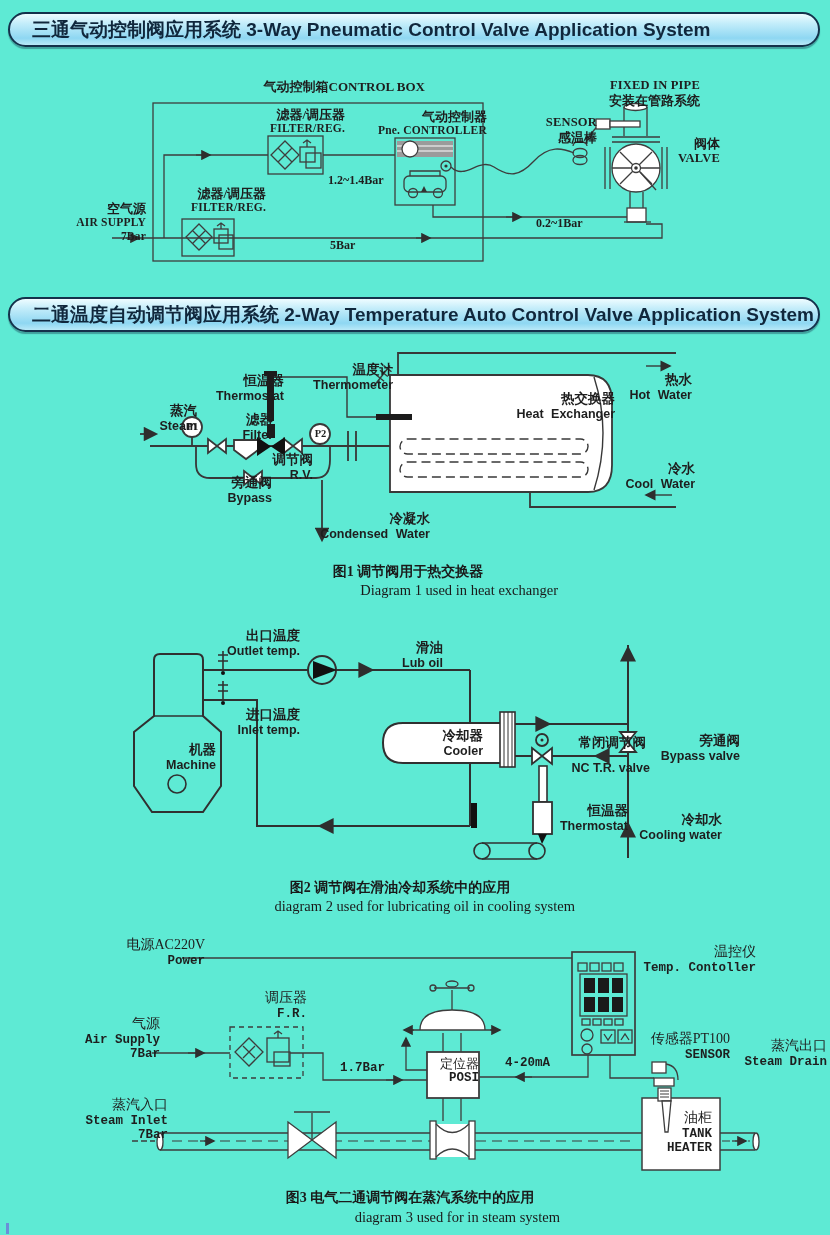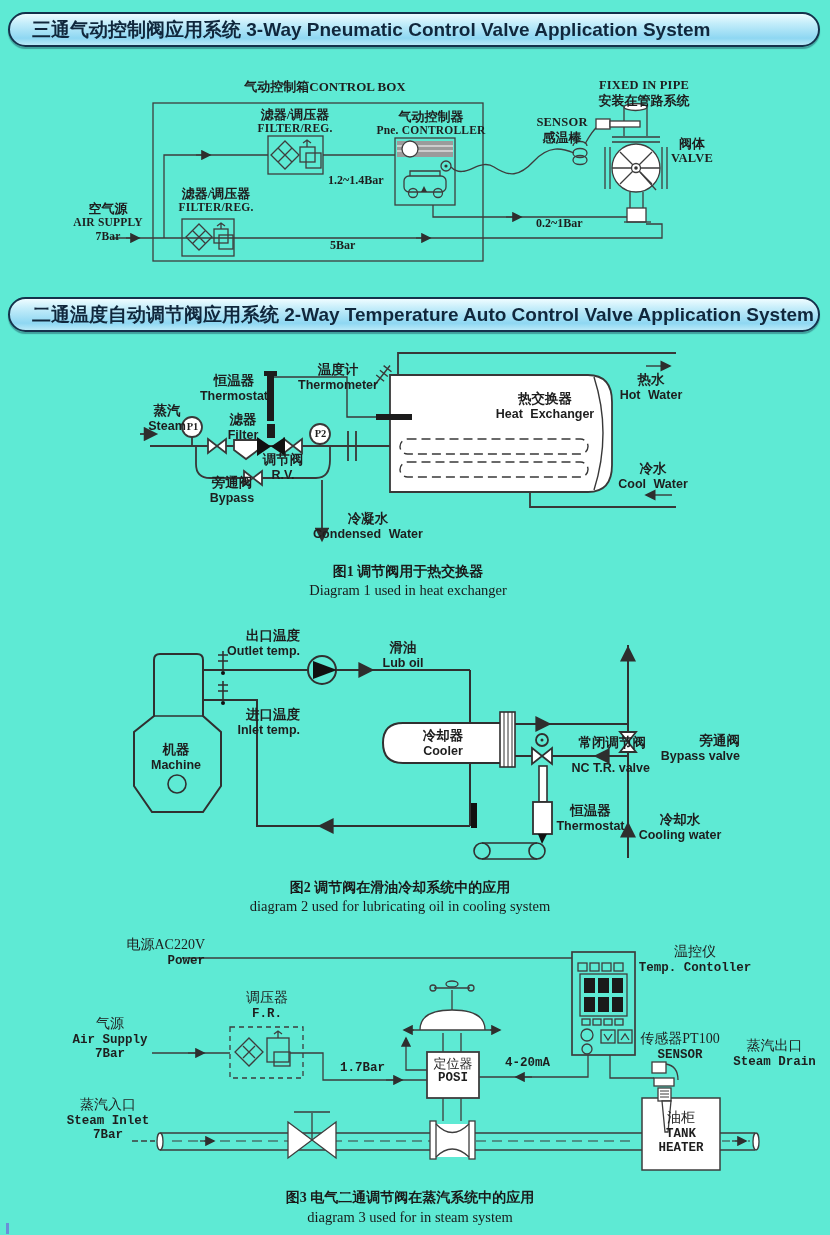--- a/index.html
+++ b/index.html
@@ -4,38 +4,38 @@
 <style>
   html,body{margin:0;padding:0;background:#fff;}
   .page{position:relative;width:830px;height:1235px;background:#5eead4;overflow:hidden;
         font-family:"Liberation Serif","DejaVu Serif",serif;}
   .hd{position:absolute;left:8px;width:812px;height:35px;box-sizing:border-box;
       border:2px solid #14314b;border-radius:18px;
       background:linear-gradient(180deg,#eefcff 0%,#c4edfa 30%,#8ed7f2 78%,#b9e9f8 100%);
       font-family:"Liberation Sans","DejaVu Sans",sans-serif;font-weight:700;font-size:19px;
       color:#10273c;line-height:32px;padding-left:22px;box-shadow:0 2px 1px rgba(20,49,75,.4);}
   svg{position:absolute;left:0;top:0;}
-  .lb{position:absolute;text-align:center;line-height:1.18;color:#1e1e1e;}
+  .lb{position:absolute;text-align:right;line-height:1.18;color:#1e1e1e;}
   .lb span{display:block;}
   
   .dA .cn{font-size:13px;font-weight:600;}
   .dA .en{font-family:"Liberation Serif","DejaVu Serif",serif;font-size:11.5px;font-weight:600;letter-spacing:.2px;}
   .bar{font-family:"Liberation Serif","DejaVu Serif",serif;font-size:12px;font-weight:600;text-align:left;margin-top:16px;}
   
   .dB .cn{font-size:13.5px;font-weight:600;}
   .dB .en{font-family:"Liberation Sans","DejaVu Sans",sans-serif;font-size:12.5px;font-weight:700;}
   .ws .en{word-spacing:4px;}
   .la{text-align:right;}
   
   .dD .cn{font-size:14px;font-weight:400;}
   .dD .en{font-family:"Liberation Mono","DejaVu Sans Mono",monospace;font-size:12.5px;font-weight:700;}
   .pg{position:absolute;font-size:10.5px;font-weight:700;color:#1e1e1e;text-align:center;
       font-family:"Liberation Serif","DejaVu Serif",serif;}
   .cap-cn{position:absolute;text-align:center;font-size:14px;font-weight:700;color:#1a1a1a;}
-  .cap-en{position:absolute;text-align:center;font-size:14.5px;font-weight:400;color:#1a1a1a;}
+  .cap-en{position:absolute;text-align:right;font-size:14.5px;font-weight:400;color:#1a1a1a;}
   .tick{position:absolute;left:6px;top:1223px;width:3px;height:11px;background:#6a8fd8;}
 </style>
 </head>
 <body>
 
 <div class="page">
 
   <div class="hd" style="top:12px">三通气动控制阀应用系统 3-Way Pneumatic Control Valve Application System</div>
   <div class="hd" style="top:297px">二通温度自动调节阀应用系统 2-Way Temperature Auto Control Valve Application System</div>
 

